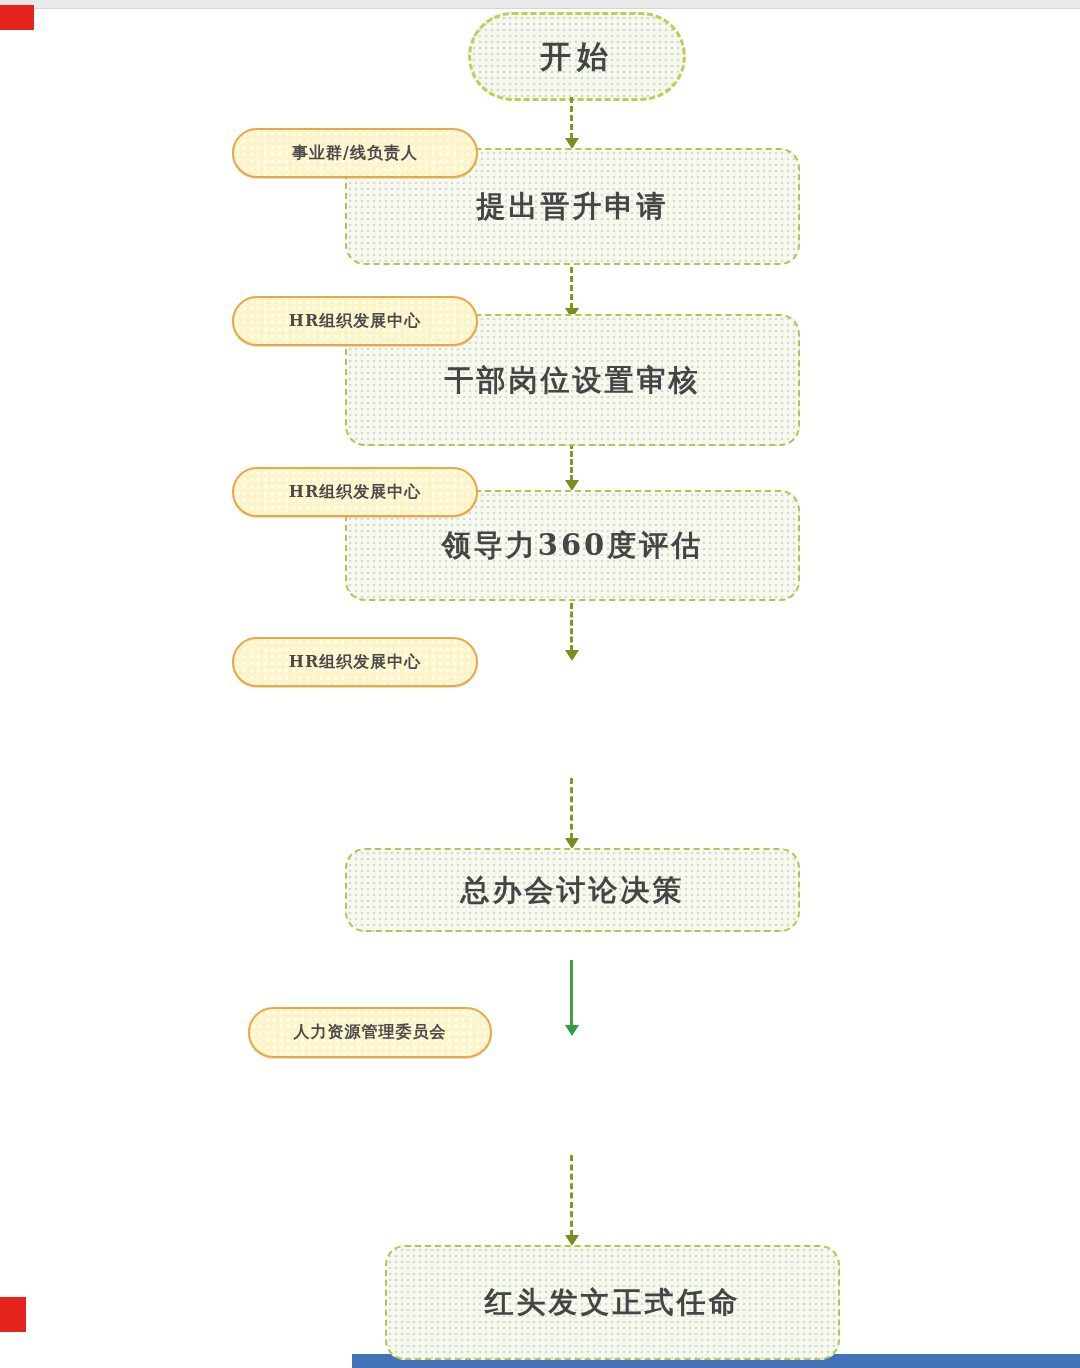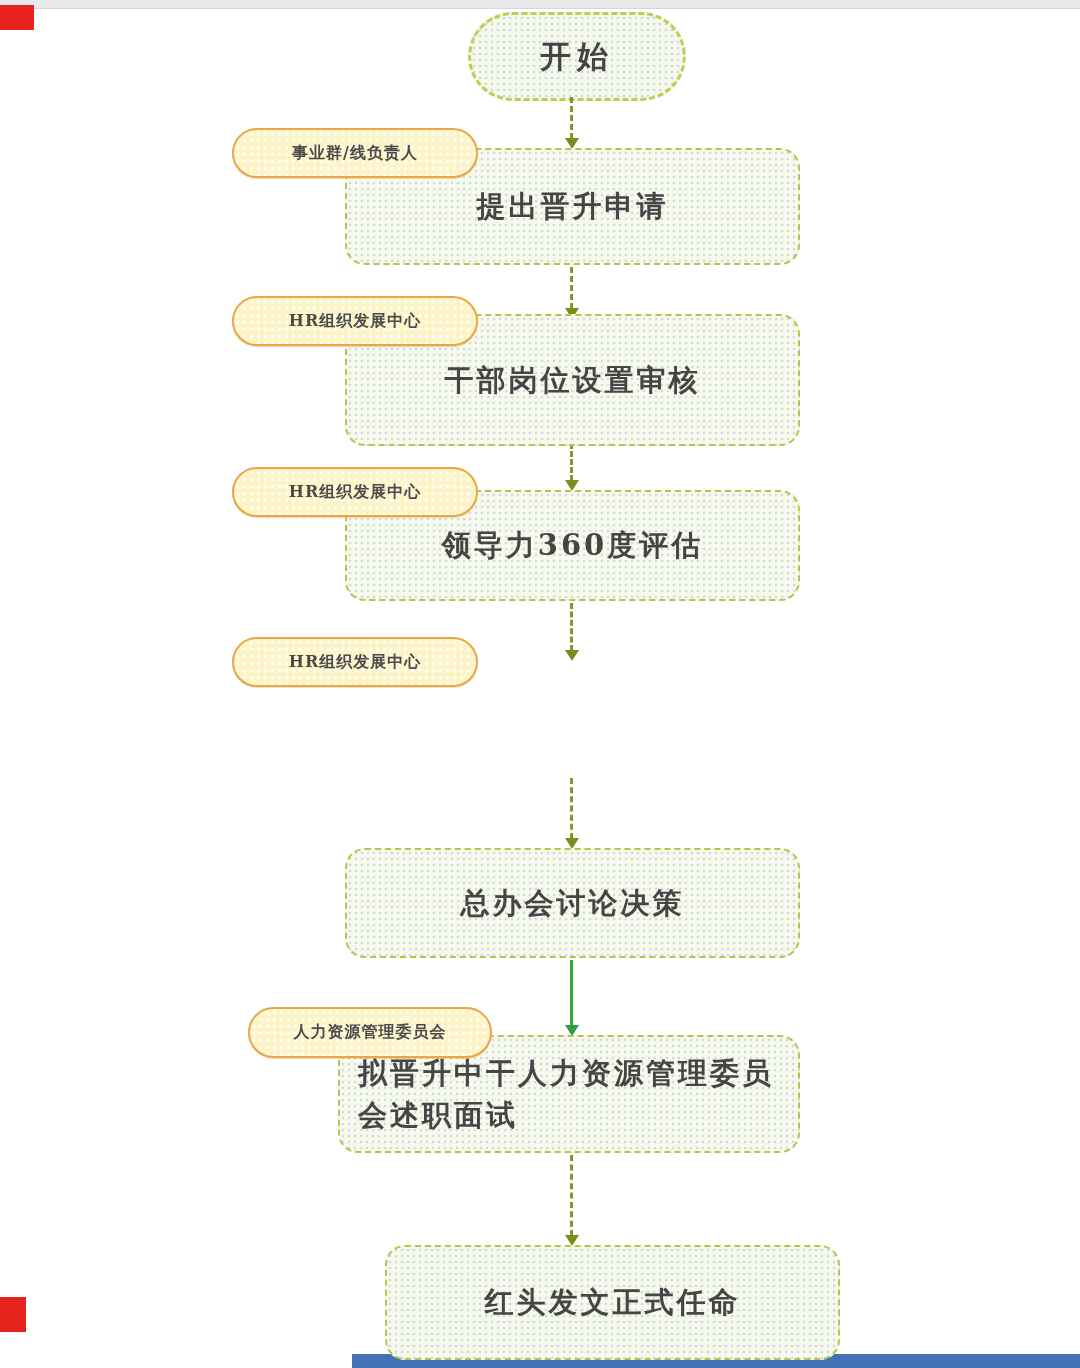--- a/index.html
+++ b/index.html
@@ -103,29 +103,26 @@
     <span>HR组织发展中心</span>
   </div>
   <div class="pbox" style="top:490px;height:111px;">
     <span>领导力360度评估</span>
   </div>
 
   <div class="tag" style="left:232px;top:637px;width:246px;">
     <span>HR组织发展中心</span>
   </div>
 
-  <div class="pbox" style="top:848px;height:110px;">
+  <div class="pbox" style="top:848px;height:84px;">
     <span>总办会讨论决策</span>
   </div>
 
   <div class="tag" style="left:248px;top:1007px;width:244px;height:51px;">
     <span>人力资源管理委员会</span>
-  </div>
-  <div class="pbox" style="left:338px;width:462px;top:1035px;height:118px;">
-    <span>拟晋升中干人力资源管理委员会述职面试</span>
   </div>
 
   <div class="pbox" style="top:1245px;height:115px;margin-left:40px;">
     <span>红头发文正式任命</span>
   </div>
 
   <div class="redmark bottom"></div>
   <div class="hscroll"></div>
 
 </div>

